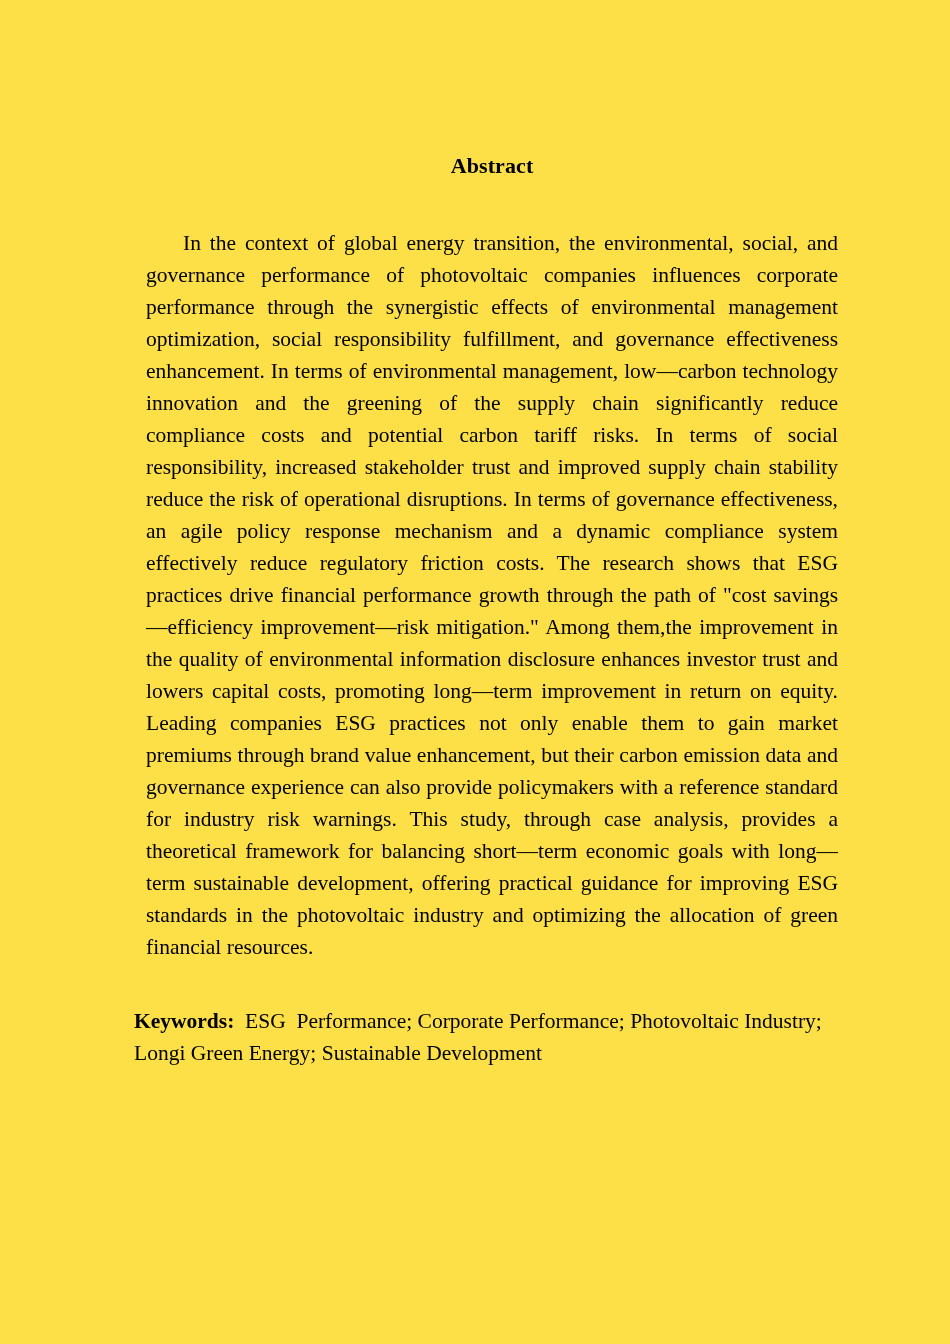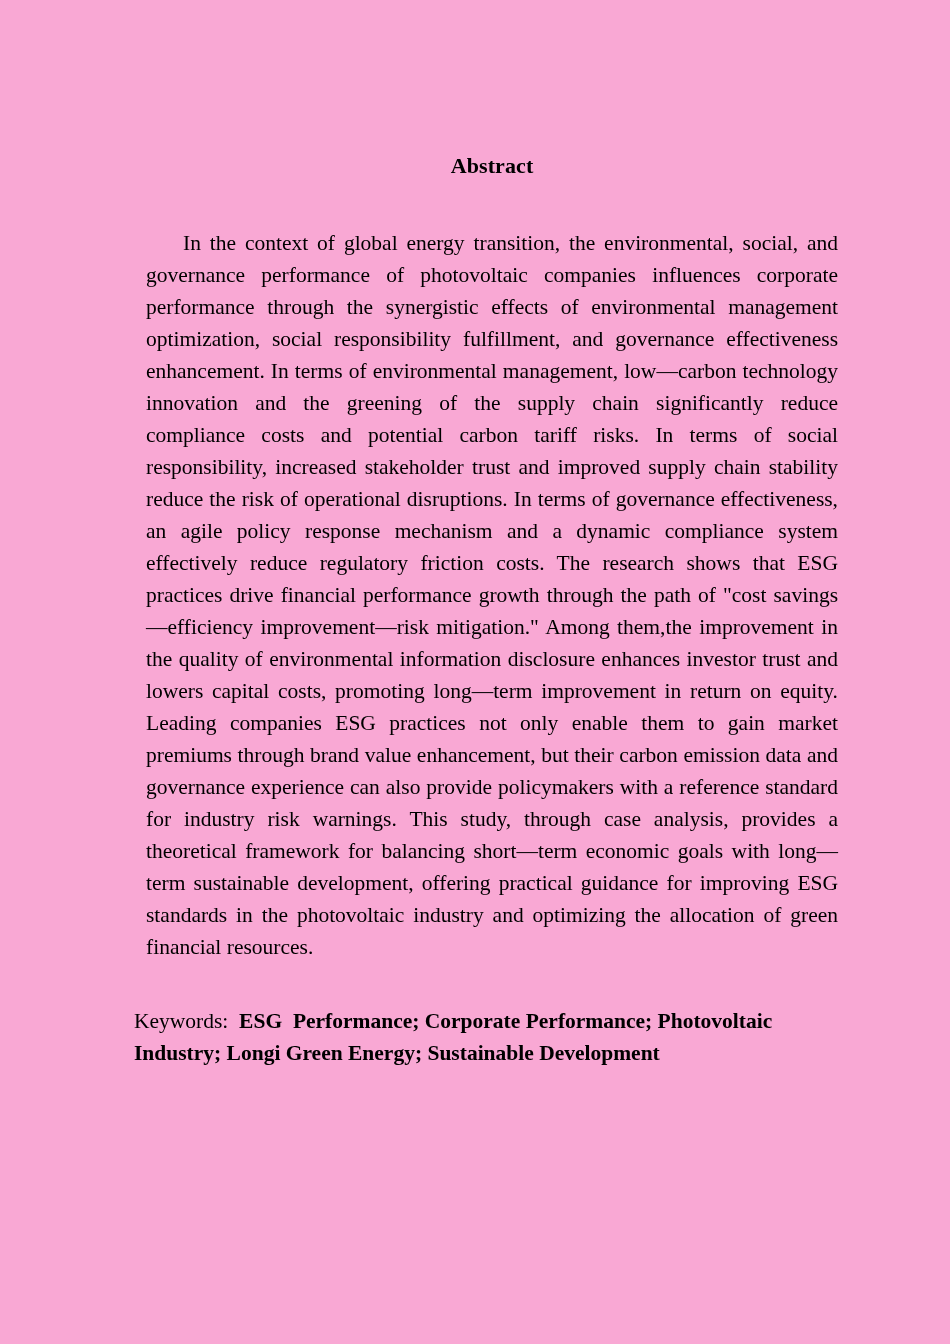--- a/index.html
+++ b/index.html
@@ -12,21 +12,21 @@
     height: 1344px;
     font-family: "Liberation Serif", "DejaVu Serif", serif;
     color: #000000;
     -webkit-font-smoothing: antialiased;
   }
 
   .page {
     position: relative;
     width: 950px;
     height: 1344px;
-    background: #f9a8d4;
+    background: #fde047;
     box-sizing: border-box;
   }
 
   .content {
     position: absolute;
     left: 134px;
     top: 0;
     width: 716px;
   }
 
@@ -58,25 +58,25 @@
     margin: 0;
     padding: 0;
     padding-top: 30px;
     font-size: 21.5px;
     line-height: 32px;
     text-align: left;
     white-space: pre-wrap;
   }
 
   .keywords-label {
-    font-weight: normal;
+    font-weight: bold;
   }
 
   .keywords-value {
-    font-weight: bold;
+    font-weight: normal;
   }
 </style>
 </head>
 <body>
 
 <div class="page">
   <div class="content">
 
     <h1 class="abstract-heading">Abstract</h1>
 

